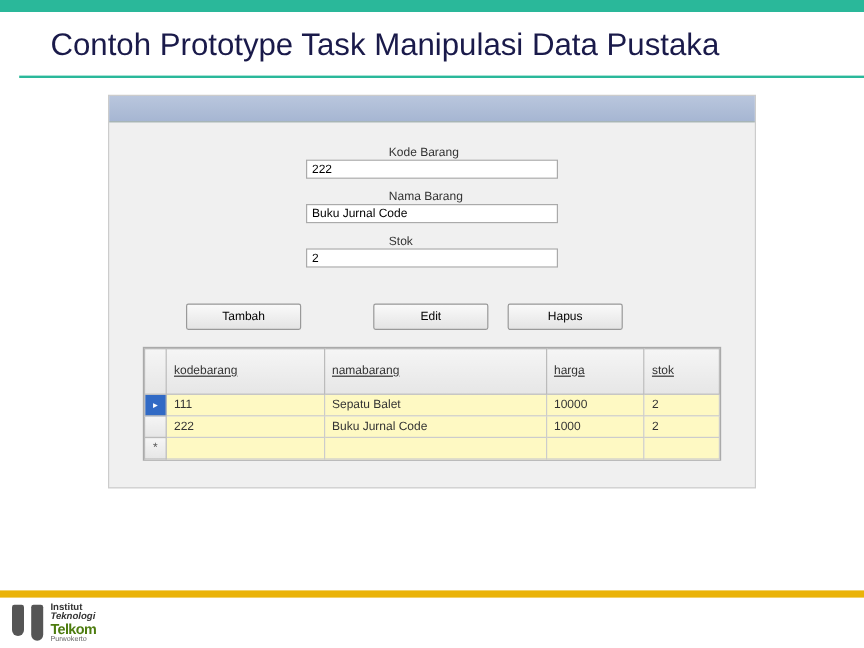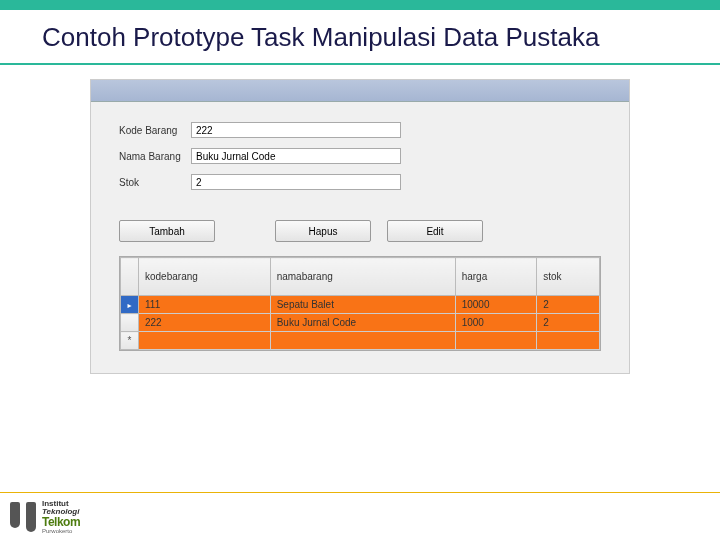--- a/index.html
+++ b/index.html
@@ -10,55 +10,57 @@
     position: relative;
     overflow: hidden;
   }
   .top-accent {
     height: 10px; background: #2ab89a;
   }
   .slide-title {
     font-size: 26px;
     font-weight: 400;
     color: #1a1a4a;
-    padding: 12px 20px 10px 42px;
+    padding: 12px 20px 10px 26px;
     border-bottom: 2px solid #2ab89a;
+    margin-left: 16px;
   }
   .app-frame {
     width: 540px;
     margin: 14px auto 0 auto;
     background: #f0f0f0;
     border: 1px solid #ccc;
     font-size: 10px;
   }
   .app-titlebar {
     height: 22px;
     background: linear-gradient(#b9c6dd, #a6b6d2);
     border-bottom: 1px solid #9aa;
   }
   .form-area {
     padding: 20px 28px 10px 28px;
   }
   .field-row {
-    display: flex; align-items: center; margin-bottom: 10px;
+    display: flex; align-items: center; margin-bottom: 10px; flex-direction: column;
   }
   .field-label {
     width: 72px; color: #333; font-size: 10px;
   }
   .field-input {
     width: 210px; height: 16px;
     border: 1px solid #aaa;
     background: #fff;
     font-size: 10px;
     padding: 0 4px;
     font-family: inherit;
   }
   .button-row {
     display: flex; gap: 16px;
     padding: 10px 28px 14px 28px;
+    margin-left: 36px;
   }
   .btn-gap { flex: 0 0 28px; }
   .winbtn {
     flex: 0 0 96px;
     height: 22px;
     background: linear-gradient(#fafafa, #e4e4e4);
     border: 1px solid #999;
     border-radius: 2px;
     font-size: 10px;
     cursor: pointer;
@@ -72,25 +74,26 @@
     width: 100%;
     border-collapse: collapse;
     font-size: 10px;
   }
   .dgv th {
     background: linear-gradient(#f5f5f5, #e6e6e6);
     border: 1px solid #bbb;
     font-weight: 400; text-align: left;
     padding: 13px 6px; height: 18px;
     color: #333;
+    text-decoration: underline;
   }
   .dgv td {
     border: 1px solid #ccc;
     padding: 2px 6px; height: 18px;
-    background: #f97316;
+    background: #fef9c3;
     color: #333;
   }
   .dgv .rowhdr {
     width: 18px;
     background: linear-gradient(#f5f5f5, #e6e6e6);
     border: 1px solid #bbb;
     text-align: center;
     color: #555;
   }
   .dgv tr.selected td:first-of-type {
@@ -99,21 +102,21 @@
   .dgv tr.selected .rowhdr::before {
     content: "▸"; font-size: 8px;
   }
   .dgv tr.newrow .rowhdr::before {
     content: "*"; font-size: 10px;
   }
   .footer {
     position: absolute; left: 0; right: 0; bottom: 0;
     height: 48px;
     display: flex; align-items: center;
-    border-top: 1px solid #eab308;
+    border-top: 6px solid #eab308;
   }
   .logo-box {
     display: flex; align-items: center; gap: 6px;
     padding: 4px 10px;
   }
   .logo-mark {
     width: 26px; height: 30px;
     position: relative;
   }
   .logo-mark .bar {
@@ -157,22 +160,22 @@
     </div>
     <div class="field-row">
       <div class="field-label">Stok</div>
       <input class="field-input" value="2" style="">
     </div>
   </div>
 
   <div class="button-row">
     <button class="winbtn">Tambah</button>
     <div class="btn-gap"></div>
+    <button class="winbtn">Edit</button>
     <button class="winbtn">Hapus</button>
-    <button class="winbtn">Edit</button>
   </div>
 
   <div class="grid-wrap">
     <table class="dgv">
       <thead>
         <tr>
           <th class="rowhdr"></th>
           <th>kodebarang</th>
           <th>namabarang</th>
           <th>harga</th>

